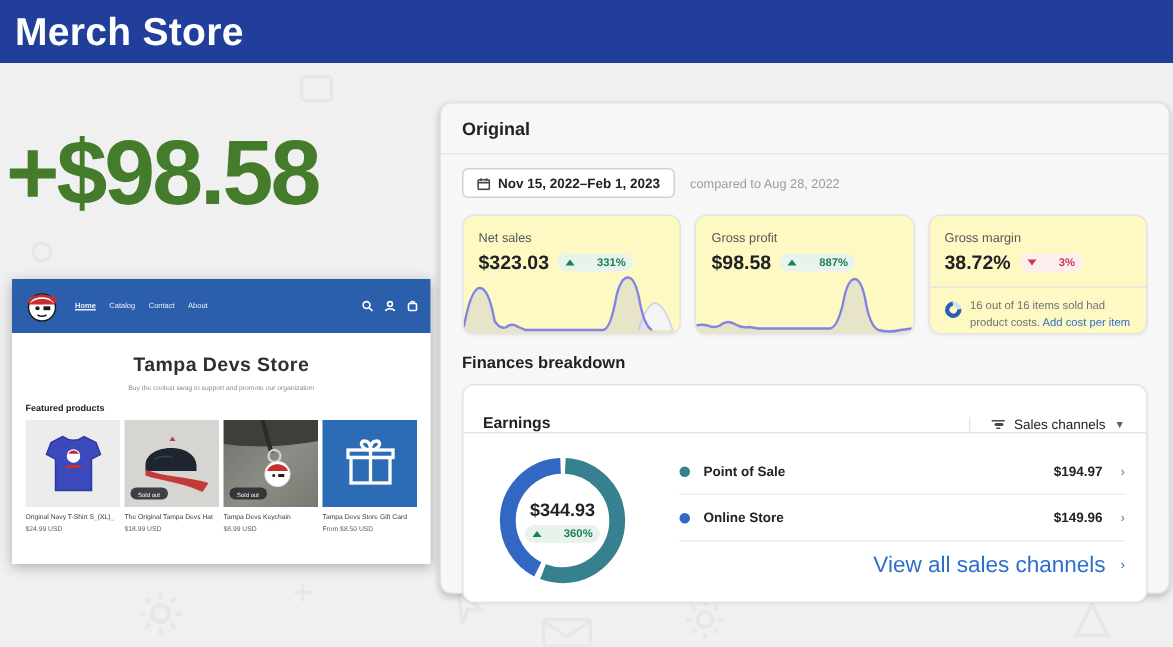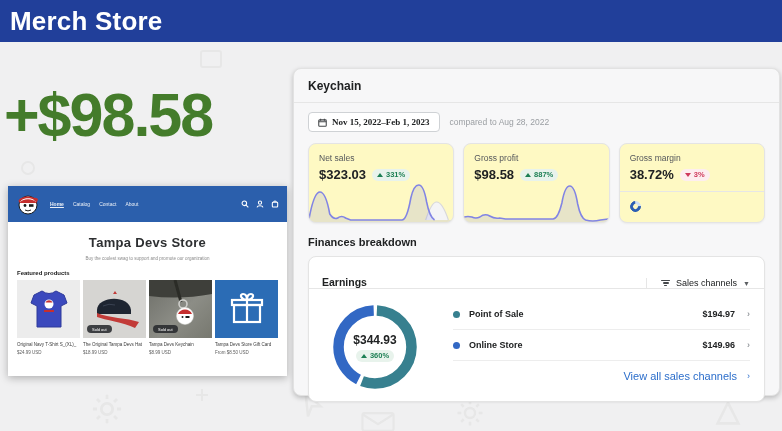--- a/index.html
+++ b/index.html
@@ -42,32 +42,32 @@
     font-size:4px; padding:1.5px 5px; border-radius:7px; }
   .p-name { font-size:4.5px; color:#3a3a3a; margin-top:4px; white-space:nowrap; overflow:hidden; }
   .p-price { font-size:4.5px; color:#5d5d5d; margin-top:2.5px; }
 
   
   .fin { position:absolute; left:293px; top:68px; width:487px; height:328px; background:#f7f7f8;
     border:1px solid #e2e2e2; border-radius:8px; box-shadow:0 2px 5px rgba(0,0,0,.22); z-index:2; }
   .fin-title { font-size:12px; font-weight:bold; color:#202223; padding:10px 14px 9px; border-bottom:1px solid #e6e6e6; }
   .fin-daterow { display:flex; align-items:center; gap:10px; padding:9px 14px 9px; }
   .date-btn { display:flex; align-items:center; gap:5px; background:#fff; border:1px solid #cfd2d5;
-    border-radius:4px; padding:4px 9px; font-size:9px; font-weight:bold; color:#202223; cursor:pointer;font-family:Liberation Serif, serif; }
+    border-radius:4px; padding:4px 9px; font-size:9px; font-weight:bold; color:#202223; cursor:pointer; }
   .date-btn svg { width:9px; height:9px; stroke:#44474a; fill:none; stroke-width:1.4; }
   .compared { font-size:8.5px; color:#9a9ea2; }
 
   .metrics { display:flex; gap:9px; padding:2px 14px 0; }
   .mcard { flex:1; background:#fef9c3; border:1px solid #e4e4e4; border-radius:8px; height:80px;
     position:relative; overflow:hidden; box-shadow:0 1px 2px rgba(0,0,0,.05); }
   .mcard .pad { padding:9px 10px 0; }
   .mlabel { font-size:8.5px; color:#54575b; }
   .mval-row { display:flex; align-items:center; gap:6px; margin-top:4px; }
   .mval { font-size:13px; font-weight:bold; color:#202223; }
-  .badge { display:inline-flex; align-items:center; gap:3px; font-size:7.5px; font-weight:bold;
+  .badge { display:inline-flex; align-items:center; gap:15px; font-size:7.5px; font-weight:bold;
     padding:1.5px 5px; border-radius:8px; }
   .badge.up { color:#1d7f54; background:#e8f3ec; }
   .badge.down { color:#cf3a5c; background:#fdeef0; }
   .tri-up { width:0; height:0; border-left:3px solid transparent; border-right:3px solid transparent; border-bottom:4px solid currentColor; }
   .tri-down { width:0; height:0; border-left:3px solid transparent; border-right:3px solid transparent; border-top:4px solid currentColor; }
   .spark { position:absolute; left:0; bottom:0; width:100%; height:44px; }
   .mdivider { border-top:1px solid #e6e6e6; margin-top:9px; }
   .cost-note { display:flex; gap:6px; padding:7px 10px 0; }
   .spinner { width:11px; height:11px; border-radius:50%; border:3px solid #2c5fb3; border-top-color:#cfe0f4; flex:0 0 auto; margin-top:2px; transform:rotate(40deg); }
   .cost-text { font-size:7.5px; color:#6d7175; line-height:1.4; }
@@ -93,21 +93,21 @@
     flex-direction:column; align-items:center; justify-content:center; gap:3px; }
   .donut-total { font-size:12px; font-weight:bold; color:#202223; }
 
   .channels { flex:1; margin-left:16px; display:flex; flex-direction:column; padding-top:2px; }
   .ch-row { display:flex; align-items:center; height:31px; border-bottom:1px solid #ededed;font-weight:bold; }
   .dot { width:7px; height:7px; border-radius:50%; flex:0 0 auto; }
   .ch-name { font-size:9px; color:#202223; margin-left:9px; flex:1; }
   .ch-amt { font-size:9px; color:#202223; }
   .ch-chev { font-size:9px; color:#9a9ea2; margin-left:12px; }
   .viewall-row { display:flex; justify-content:flex-end; align-items:center; height:30px; }
-  .viewall { font-size:11px; color:#2c6ecb; text-decoration:none; }
+  .viewall { font-size:15px; color:#2c6ecb; text-decoration:none; }
   .viewall-chev { font-size:9px; color:#2c6ecb; margin-left:10px; }
 </style>
 </head>
 <body>
 
 <div class="doodle" style="left:90px; top:392px;">
   <svg width="34" height="34" viewBox="0 0 24 24">
       <circle cx="12" cy="12" r="4"></circle>
       <path d="M12 2v3M12 19v3M2 12h3M19 12h3M4.9 4.9l2.1 2.1M17 17l2.1 2.1M4.9 19.1L7 17M17 7l2.1-2.1"></path>
     </svg>
@@ -253,21 +253,21 @@
         </svg>
       </div>
       <div class="p-name">Tampa Devs Store Gift Card</div>
       <div class="p-price">From $8.50 USD</div>
     </div>
 
   </div>
 </div>
 
 <div class="fin">
-  <div class="fin-title">Keychain</div>
+  <div class="fin-title">Original</div>
 
   <div class="fin-daterow">
     <button class="date-btn">
       <svg viewBox="0 0 12 12">
           <rect x="1" y="2.5" width="10" height="8.5" rx="1"></rect>
           <path d="M1 5h10M3.5 1v2.5M8.5 1v2.5"></path>
         </svg>
       <span>Nov 15, 2022–Feb 1, 2023</span>
     </button>
     <span class="compared">compared to Aug 28, 2022</span>
@@ -317,20 +317,23 @@
           <span class="mval">38.72%</span>
           <span class="badge down">
               <i class="tri-down"></i>
               <span>3%</span>
             </span>
         </div>
       </div>
       <div class="mdivider"></div>
       <div class="cost-note">
         <div class="spinner"></div>
+        <div class="cost-text">
+          <span>16 out of 16 items sold had product costs. </span><a href="#">Add cost per item</a>
+        </div>
       </div>
     </div>
   </div>
 
   <div class="breakdown-title">Finances breakdown</div>
 
   <div class="earnings">
     <div class="e-head">
       <div class="e-title">Earnings</div>
       <div class="e-filter">

